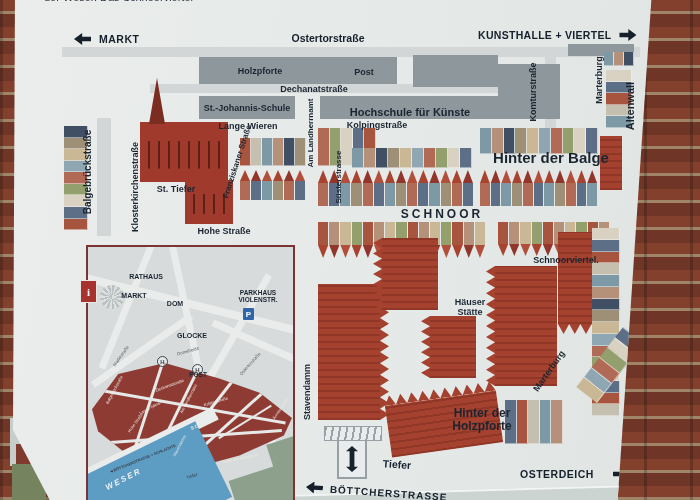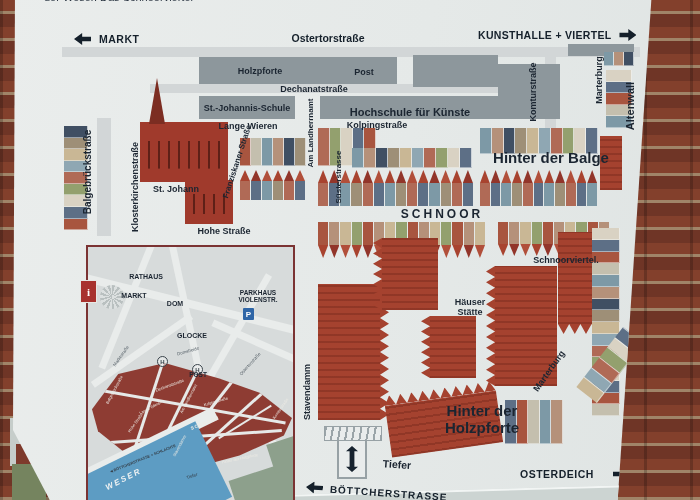--- a/index.html
+++ b/index.html
@@ -487,29 +487,29 @@
         <div class="maplabel" style="left: 599px; top: 80px; font-size: 9px; transform: translate(-50%, -50%) rotate(-90deg);">Marterburg</div>
         <div class="maplabel" style="left: 630px; top: 106px; font-size: 11px; transform: translate(-50%, -50%) rotate(-90deg);">Altenwall</div>
         <div class="maplabel" style="left: 248px; top: 126px; font-size: 9px; transform: translate(-50%, -50%) rotate(0deg);">Lange Wieren</div>
         <div class="maplabel" style="left: 377px; top: 125px; font-size: 9px; transform: translate(-50%, -50%) rotate(0deg);">Kolpingstraße</div>
         <div class="maplabel" style="left: 311px; top: 133px; font-size: 8px; transform: translate(-50%, -50%) rotate(-90deg);">Am Landherrnamt</div>
         <div class="maplabel" style="left: 339px; top: 177px; font-size: 8px; transform: translate(-50%, -50%) rotate(-90deg);">Süsterstrasse</div>
         <div class="maplabel" style="left: 551px; top: 158px; font-size: 15px; transform: translate(-50%, -50%) rotate(0deg);">Hinter der Balge</div>
         <div class="maplabel" style="left: 88px; top: 172px; font-size: 10px; transform: translate(-50%, -50%) rotate(-90deg);">Balgebrückstraße</div>
         <div class="maplabel" style="left: 135px; top: 187px; font-size: 9px; transform: translate(-50%, -50%) rotate(-90deg);">Klosterkirchenstraße</div>
         <div class="maplabel" style="left: 238px; top: 162px; font-size: 8px; transform: translate(-50%, -50%) rotate(-72deg);">Franziskaner Straße</div>
-        <div class="maplabel" style="left: 176px; top: 189px; font-size: 9px; transform: translate(-50%, -50%) rotate(0deg);">St. Johann</div>
+        <div class="maplabel" style="left: 176px; top: 189px; font-size: 9px; transform: translate(-50%, -50%) rotate(0deg);">St. Tiefer</div>
         <div class="maplabel" style="left: 224px; top: 231px; font-size: 9px; transform: translate(-50%, -50%) rotate(0deg);">Hohe Straße</div>
         <div class="maplabel" style="left: 442px; top: 215px; font-size: 12px; transform: translate(-50%, -50%) rotate(0deg); letter-spacing: 3px;">SCHNOOR</div>
         <div class="maplabel" style="left: 566px; top: 260px; font-size: 9px; transform: translate(-50%, -50%) rotate(0deg);">Schnoorviertel.</div>
         <div class="maplabel" style="left: 470px; top: 307px; font-size: 9px; transform: translate(-50%, -50%) rotate(0deg);">Häuser
 Stätte</div>
         <div class="maplabel" style="left: 307px; top: 392px; font-size: 9px; transform: translate(-50%, -50%) rotate(-90deg);">Stavendamm</div>
         <div class="maplabel" style="left: 549px; top: 371px; font-size: 9px; transform: translate(-50%, -50%) rotate(-55deg);">Marterburg</div>
-        <div class="maplabel" style="left: 482px; top: 420px; font-size: 15px; transform: translate(-50%, -50%) rotate(0deg);">Hinter der
+        <div class="maplabel" style="left: 482px; top: 420px; font-size: 12px; transform: translate(-50%, -50%) rotate(0deg);">Hinter der
 Holzpforte</div>
         <div class="maplabel" style="left: 397px; top: 465px; font-size: 10.5px; transform: translate(-50%, -50%) rotate(4deg);">Tiefer</div>
       </div>
 
     <div class="bridge">
       <div class="bridge-bar"></div>
       <div class="bridge-box">
         <div class="updown"></div>
       </div>
     </div>

